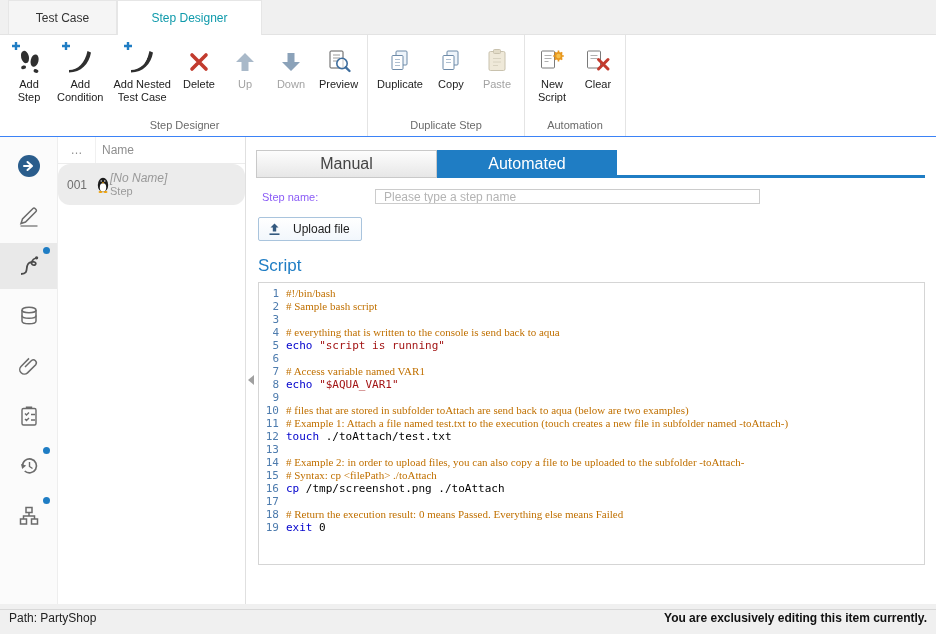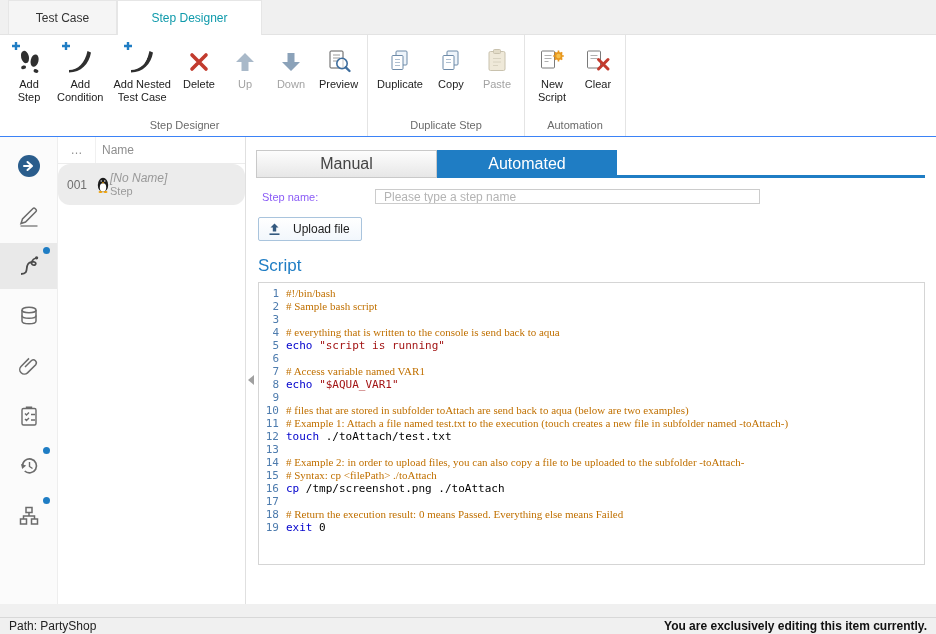--- a/index.html
+++ b/index.html
@@ -118,21 +118,21 @@
   .c-com { color: #c07000; font-family: Liberation Serif, serif; }
   .c-cmd { color: #0000cc; }
   .c-str { color: #a31515; }
   .c-pln { color: #000; }
 
   
   .statusbar {
     height: 17px; background: #f0f0f0; border-top: 1px solid #d8d8d8;
     display: flex; align-items: center; justify-content: space-between;
     padding: 0 9px; font-size: 12px; color: #222;
-    position: absolute; left: 0; right: 0; bottom: 0; gap: 32px;
+    position: absolute; left: 0; right: 0; bottom: 8px; gap: 32px;
   }
   .status-right { font-weight: bold; color: #111; }
 </style>
 </head>
 <body>
 
 <div class="tabstrip">
   <div class="app-tab inactive">
       <span>Test Case</span>
     </div>

